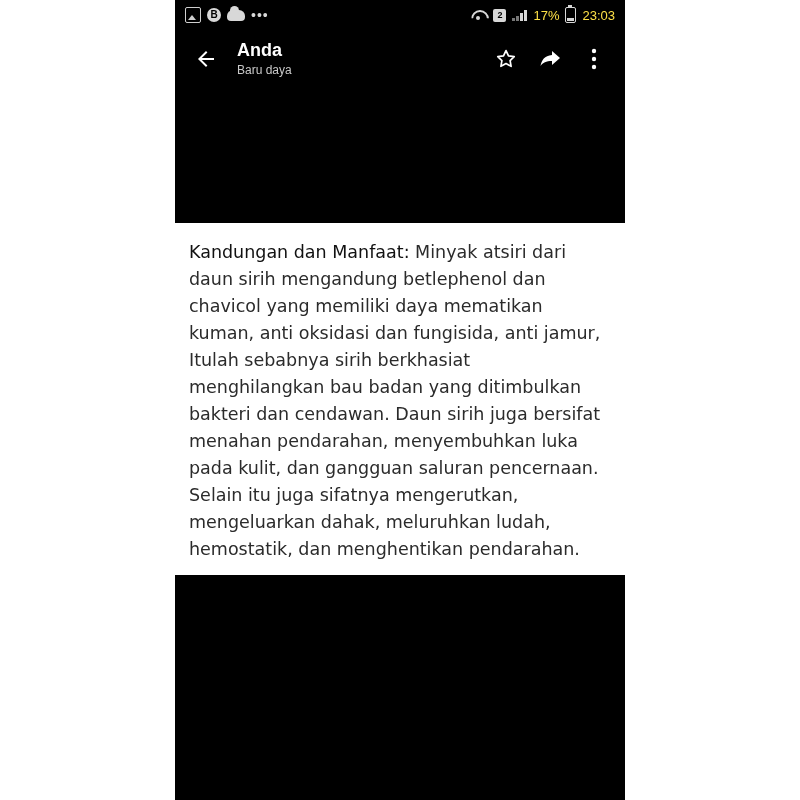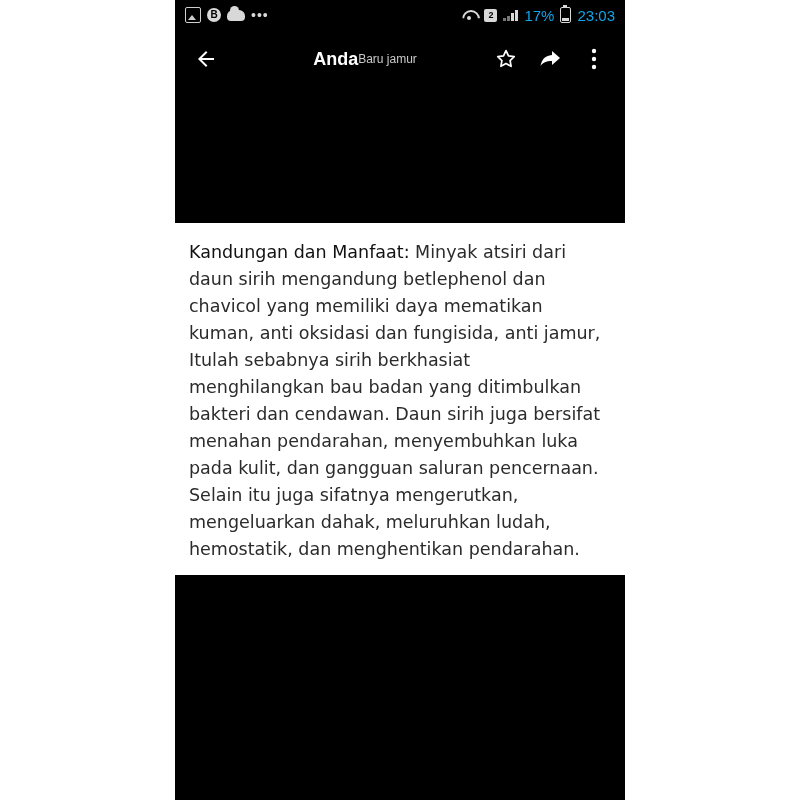--- a/index.html
+++ b/index.html
@@ -175,22 +175,22 @@
     background: #d8d8d8;
   }
   .battery::after {
     content: "";
     position: absolute;
     left: 1px; right: 1px; bottom: 1px;
     height: 20%;
     background: #d8d8d8;
   }
   .status-text {
-    font-size: 15px;
-    color: #0ea5e9;
+    font-size: 13px;
+    color: #fde047;
   }
 
   
   .appbar {
     height: 58px;
     background: #000000;
     display: flex;
     align-items: center;
     padding: 0 14px;
     box-sizing: border-box;
@@ -200,21 +200,21 @@
     height: 34px;
     display: flex;
     align-items: center;
     justify-content: center;
     flex: 0 0 auto;
   }
   .titles {
     flex: 1;
     margin-left: 14px;
     display: flex;
-    flex-direction: row;
+    flex-direction: column;
     justify-content: center;
   }
   .title {
     color: #ffffff;
     font-size: 18px;
     font-weight: bold;
     line-height: 20px;
   }
   .subtitle {
     color: #c9c9c9;
@@ -294,21 +294,21 @@
     </div>
 
     <div class="appbar">
       <div class="back-arrow">
         <svg width="24" height="24" viewBox="0 0 24 24" aria-hidden="true">
           <path d="M20 11H7.8l5.6-5.6L12 4l-8 8 8 8 1.4-1.4L7.8 13H20z" fill="#ffffff"></path>
         </svg>
       </div>
       <div class="titles">
         <div class="title">Anda</div>
-        <div class="subtitle">Baru jamur</div>
+        <div class="subtitle">Baru daya</div>
       </div>
       <div class="actions">
         <div class="act">
           <svg width="24" height="24" viewBox="0 0 24 24" aria-hidden="true">
             <path d="M12 3.6l2.5 5.2 5.7.8-4.1 4 1 5.7-5.1-2.7-5.1 2.7 1-5.7-4.1-4 5.7-.8z" fill="none" stroke="#ffffff" stroke-width="1.7" stroke-linejoin="round"></path>
           </svg>
         </div>
         <div class="act">
           <svg width="26" height="24" viewBox="0 0 26 24" aria-hidden="true">
             <path d="M15 4v4C7.5 8.6 4.5 13.4 3.5 19c2.4-3.3 5.6-4.9 11.5-4.9V18l8-7z" fill="#ffffff"></path>

